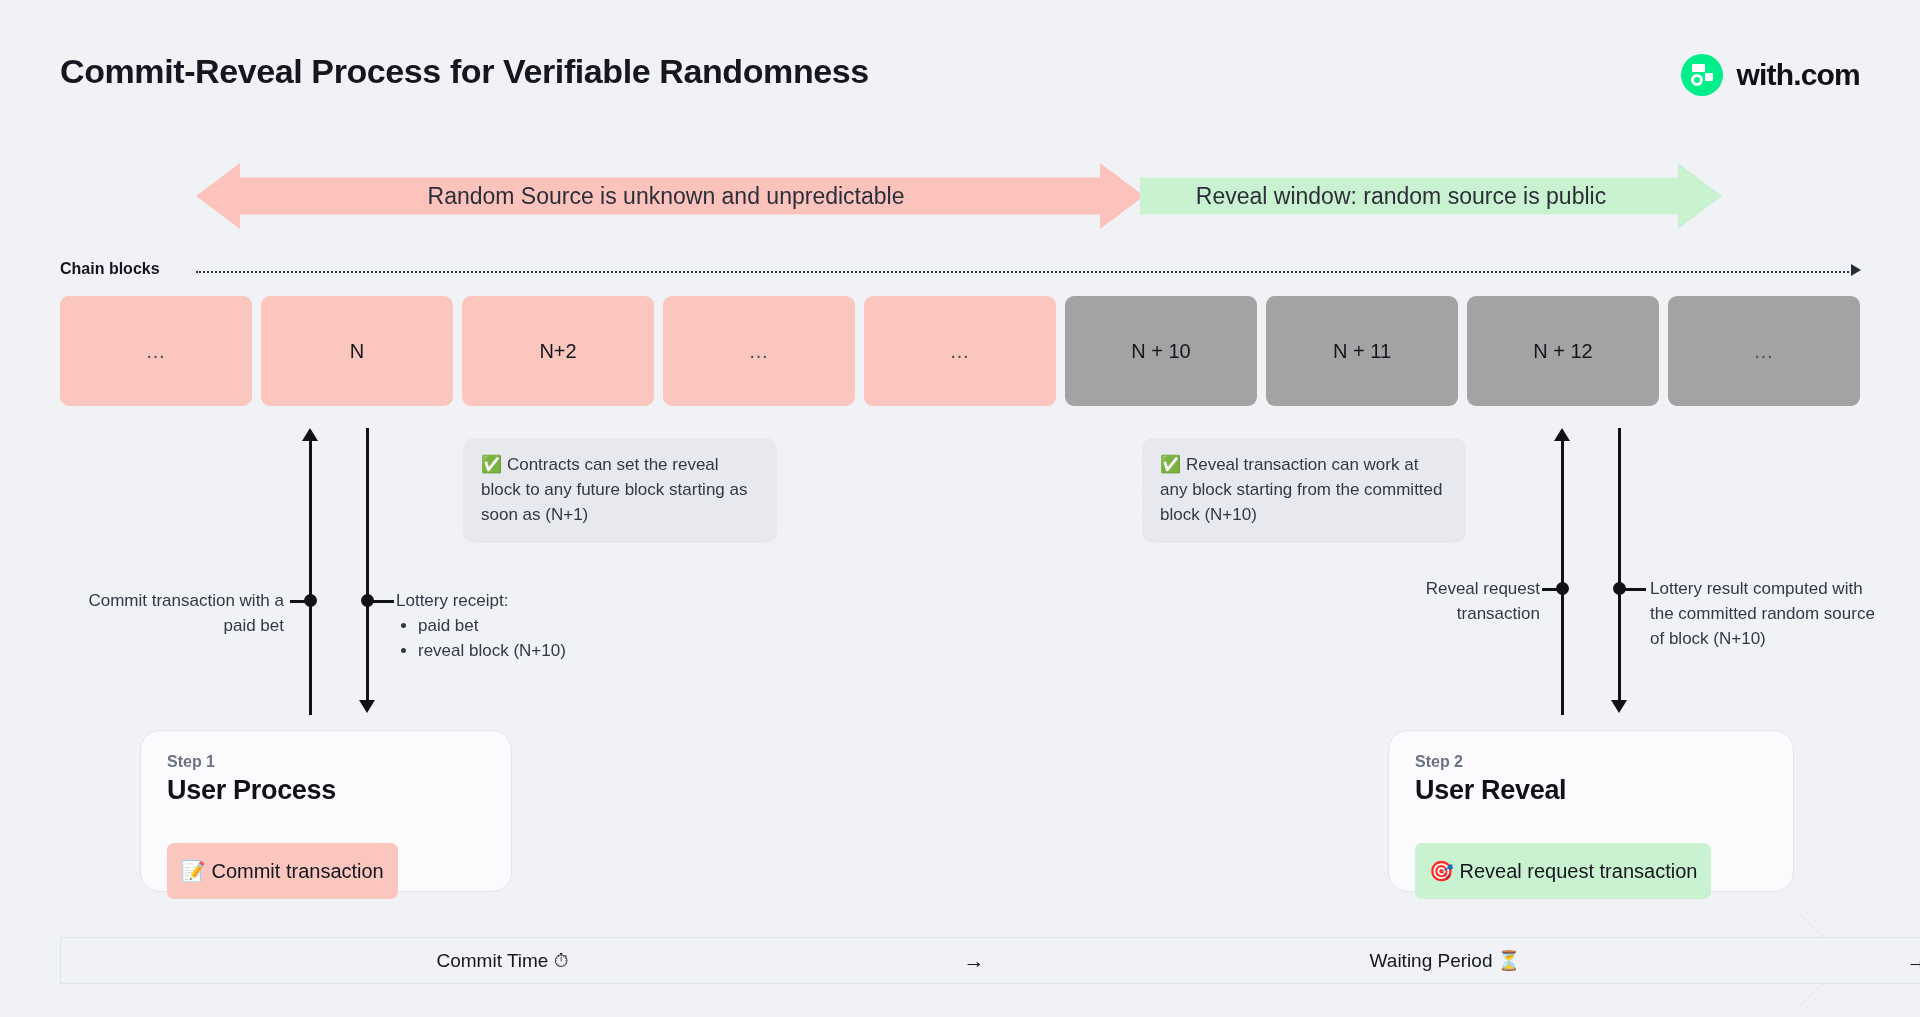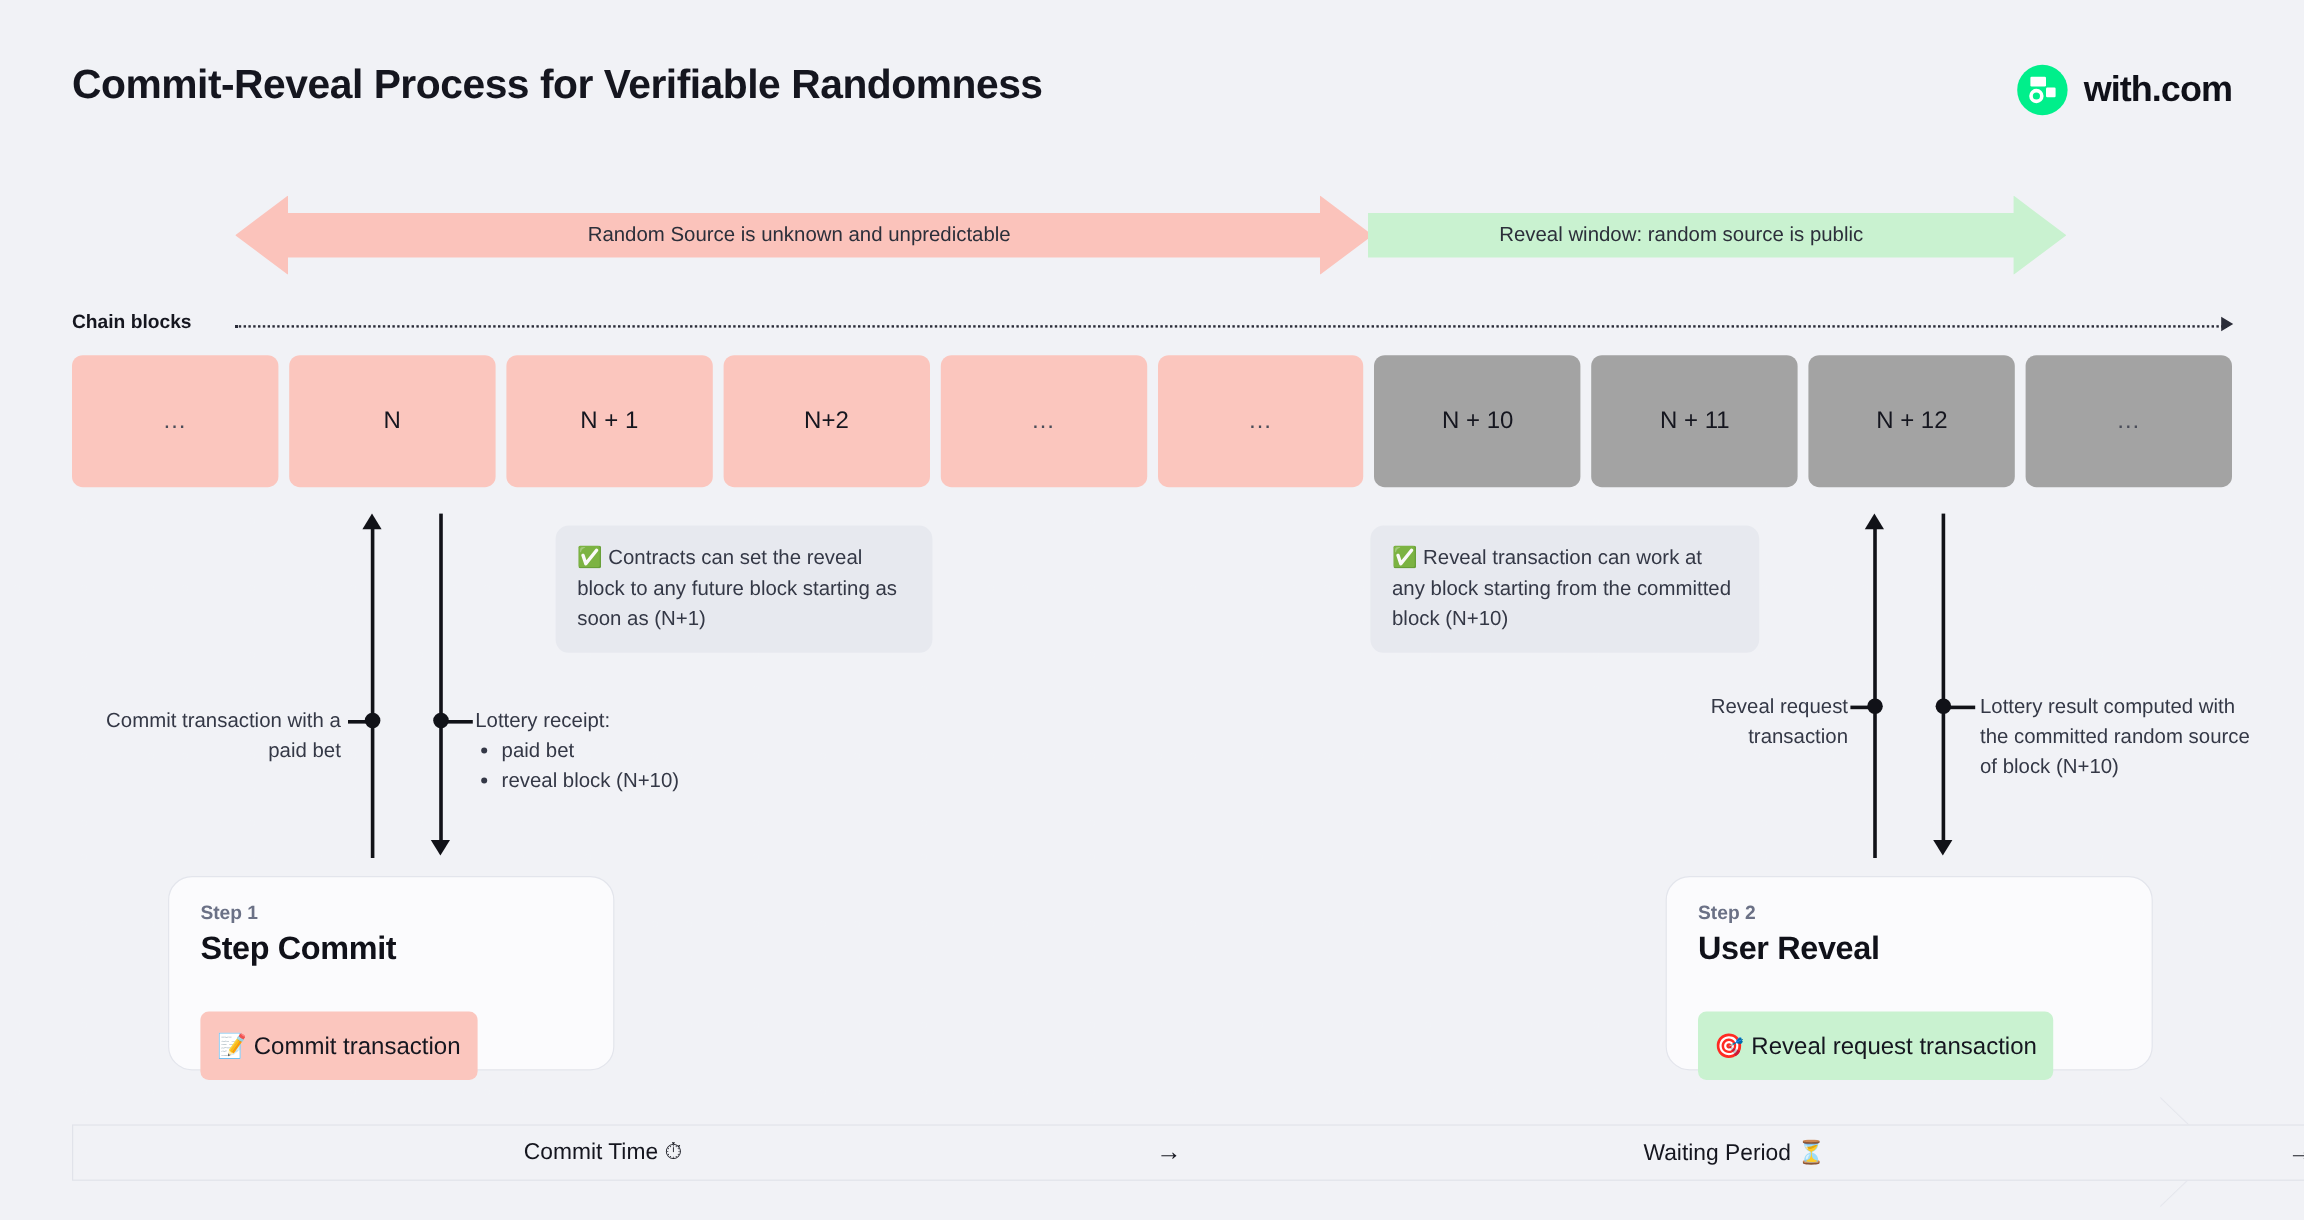--- a/index.html
+++ b/index.html
@@ -44,21 +44,21 @@
     background:#00ef8b;position:relative;flex:0 0 auto;
   }
   #brand-mark .g1{position:absolute;left:11px;top:10px;width:13px;height:8px;background:#fff;border-radius:1px;}
   #brand-mark .g2{position:absolute;left:24px;top:19px;width:8px;height:8px;background:#fff;border-radius:1px;}
   #brand-mark .g3{position:absolute;left:10px;top:20px;width:12px;height:12px;border:3.5px solid #fff;border-radius:50%;box-sizing:border-box;}
   #brand-text{font-size:30px;font-weight:700;letter-spacing:-0.8px;color:#101119;}
 
   
   .phase{
     position:absolute;height:66px;display:flex;align-items:center;justify-content:center;
-    font-size:17px;color:#2c2f3a;
+    font-size:23px;color:#2c2f3a;
   }
   #phase-unknown{
     left:196px;top:163px;width:948px;
     background:#fbc3bb;
     clip-path:polygon(0 50%, 44px 0, 44px 22%, calc(100% - 44px) 22%, calc(100% - 44px) 0, 100% 50%, calc(100% - 44px) 100%, calc(100% - 44px) 78%, 44px 78%, 44px 100%);
   }
   #phase-reveal{
     left:1140px;top:163px;width:582px;
     background:#c9f2d0;
     clip-path:polygon(0 22%, calc(100% - 44px) 22%, calc(100% - 44px) 0, 100% 50%, calc(100% - 44px) 100%, calc(100% - 44px) 78%, 0 78%);
@@ -167,21 +167,20 @@
   <span class="phase-label">Reveal window: random source is public</span>
 </div>
 
 <div id="chain-label">Chain blocks</div>
 <div id="chain-axis"></div>
 <div id="chain-axis-head"></div>
 
 <div id="blocks">
   <div class="block pink ellipsis">…</div>
   <div class="block pink">N</div>
-  <div class="block pink">N + 1</div>
   <div class="block pink">N+2</div>
   <div class="block pink ellipsis">…</div>
   <div class="block pink ellipsis">…</div>
   <div class="block green">N + 10</div>
   <div class="block green">N + 11</div>
   <div class="block green">N + 12</div>
   <div class="block green ellipsis">…</div>
 </div>
 
 <div class="vhead-up" style="left:302px;top:428px;"></div>
@@ -223,21 +222,21 @@
     <li>reveal block (N+10)</li>
   </ul>
 </div>
 
 <div class="anno right" style="left:1340px;top:576px;width:200px;">Reveal request transaction</div>
 
 <div class="anno" style="left:1650px;top:576px;width:230px;">Lottery result computed with the committed random source of block (N+10)</div>
 
 <div class="step-card" style="left:140px;top:730px;width:372px;height:162px;">
   <div class="step-eyebrow">Step 1</div>
-  <div class="step-title">Step Commit</div>
+  <div class="step-title">User Process</div>
   <div class="step-pill pink">
     <span class="emo">📝</span>
     <span>Commit transaction</span>
   </div>
 </div>
 
 <div class="step-card" style="left:1388px;top:730px;width:406px;height:162px;">
   <div class="step-eyebrow">Step 2</div>
   <div class="step-title">User Reveal</div>
   <div class="step-pill green">

